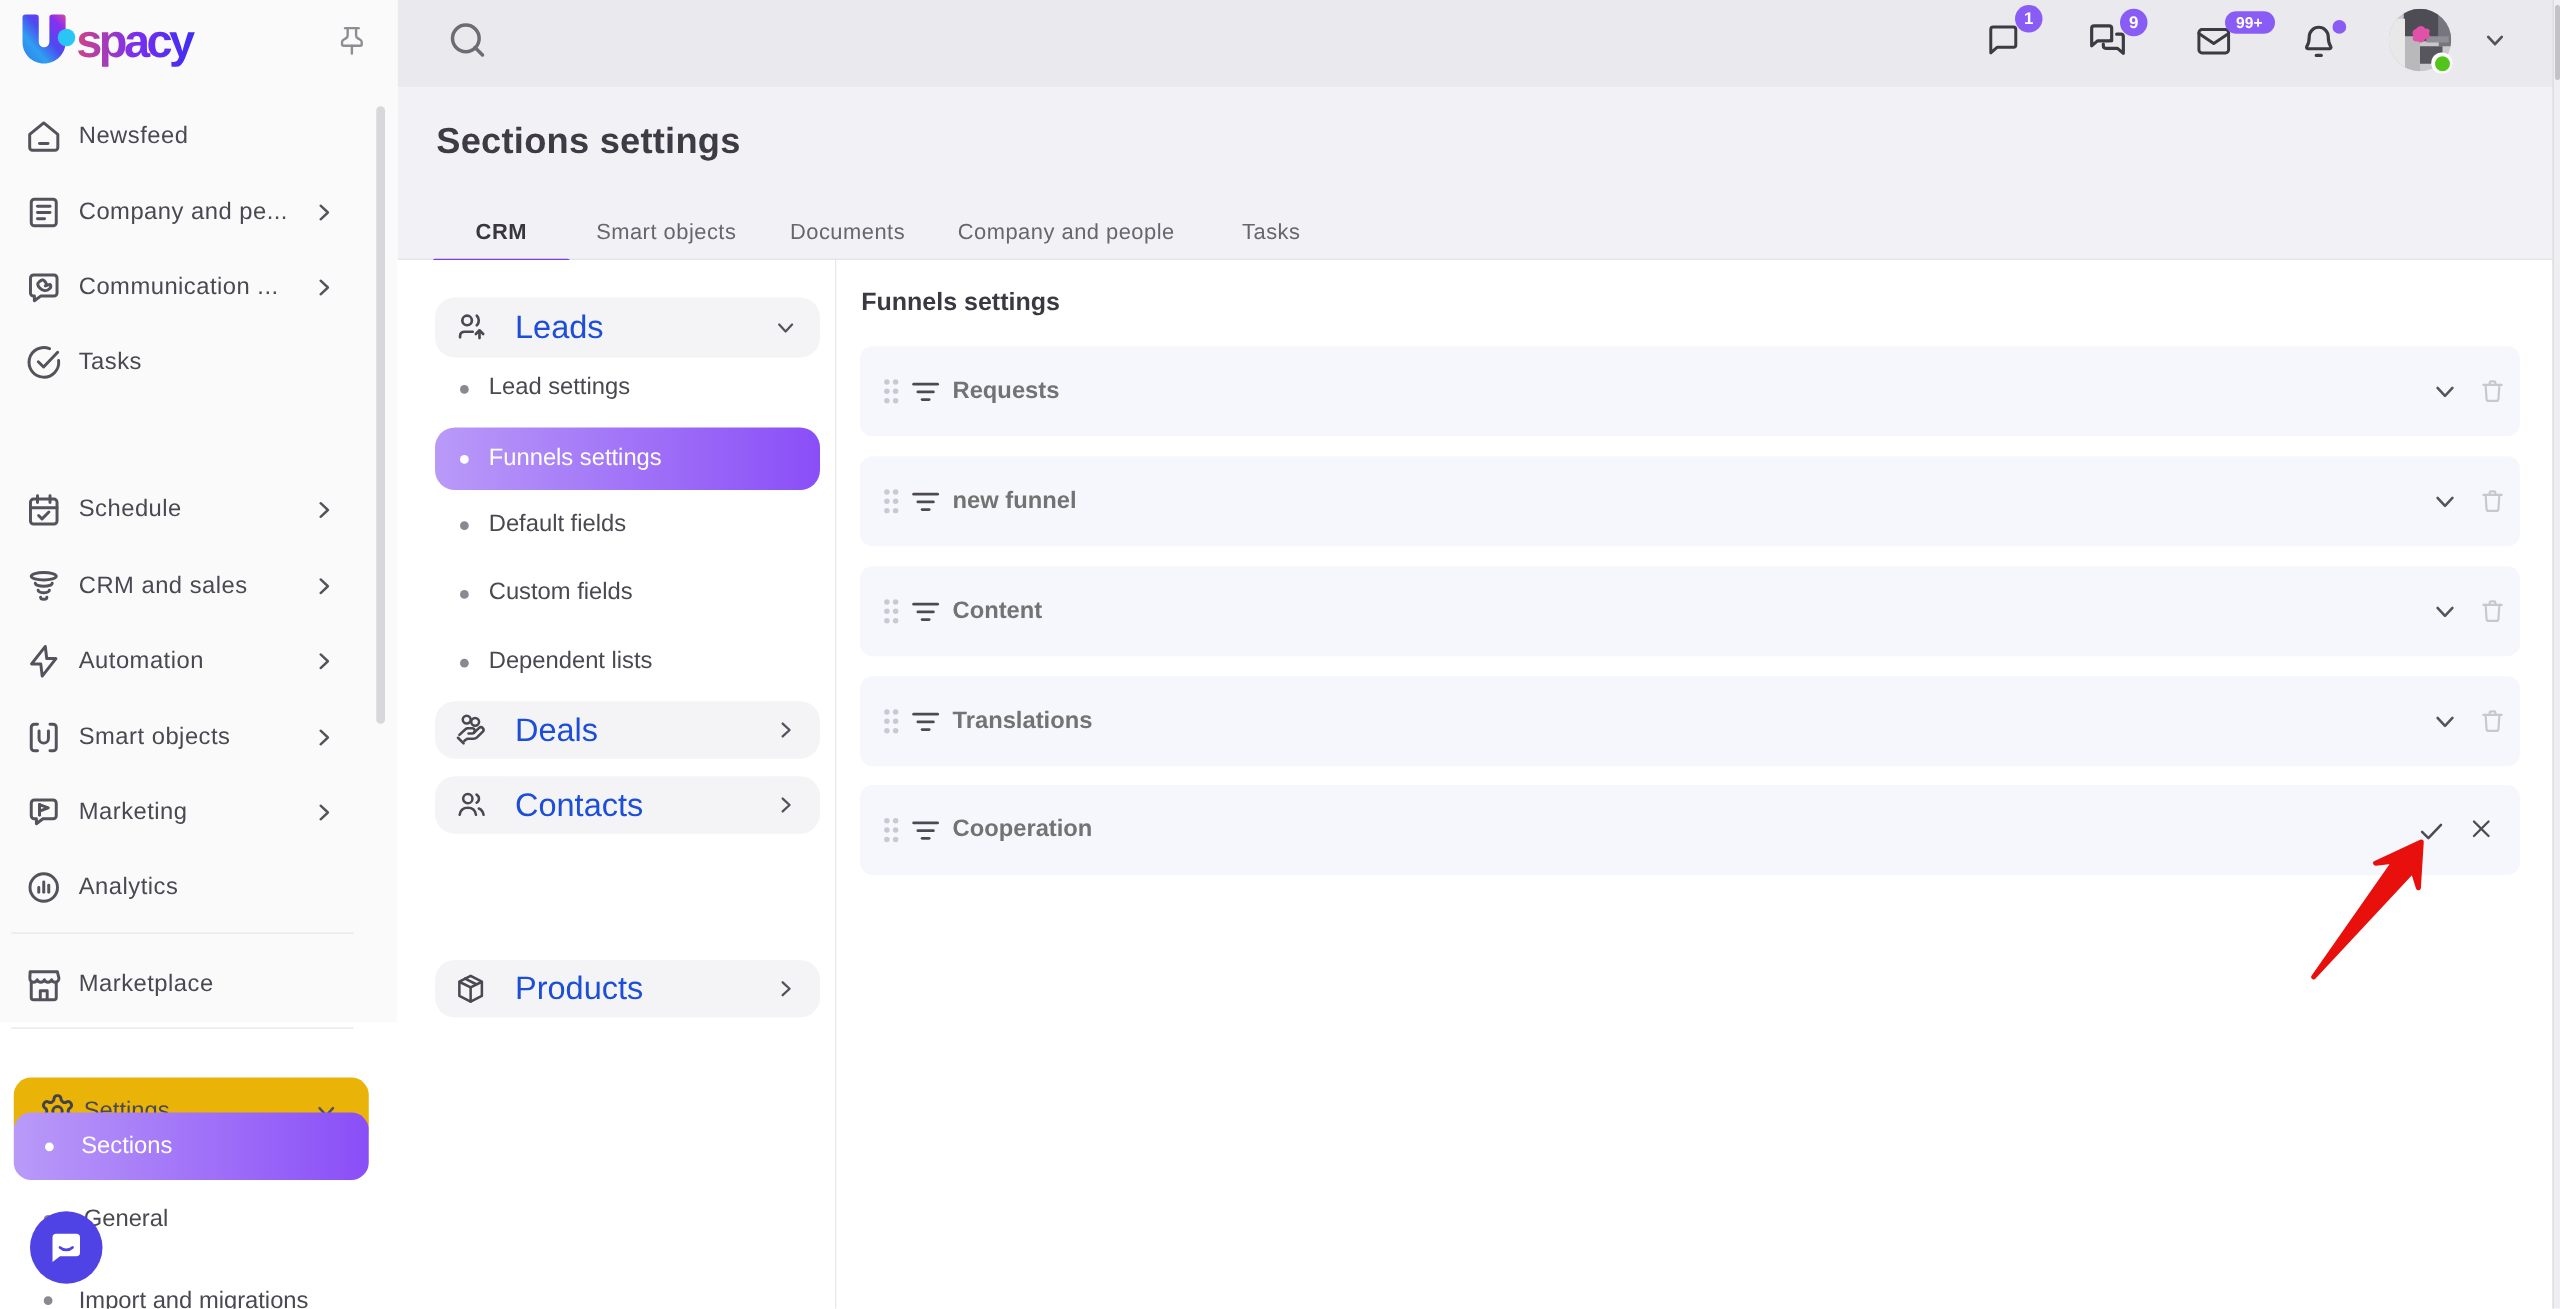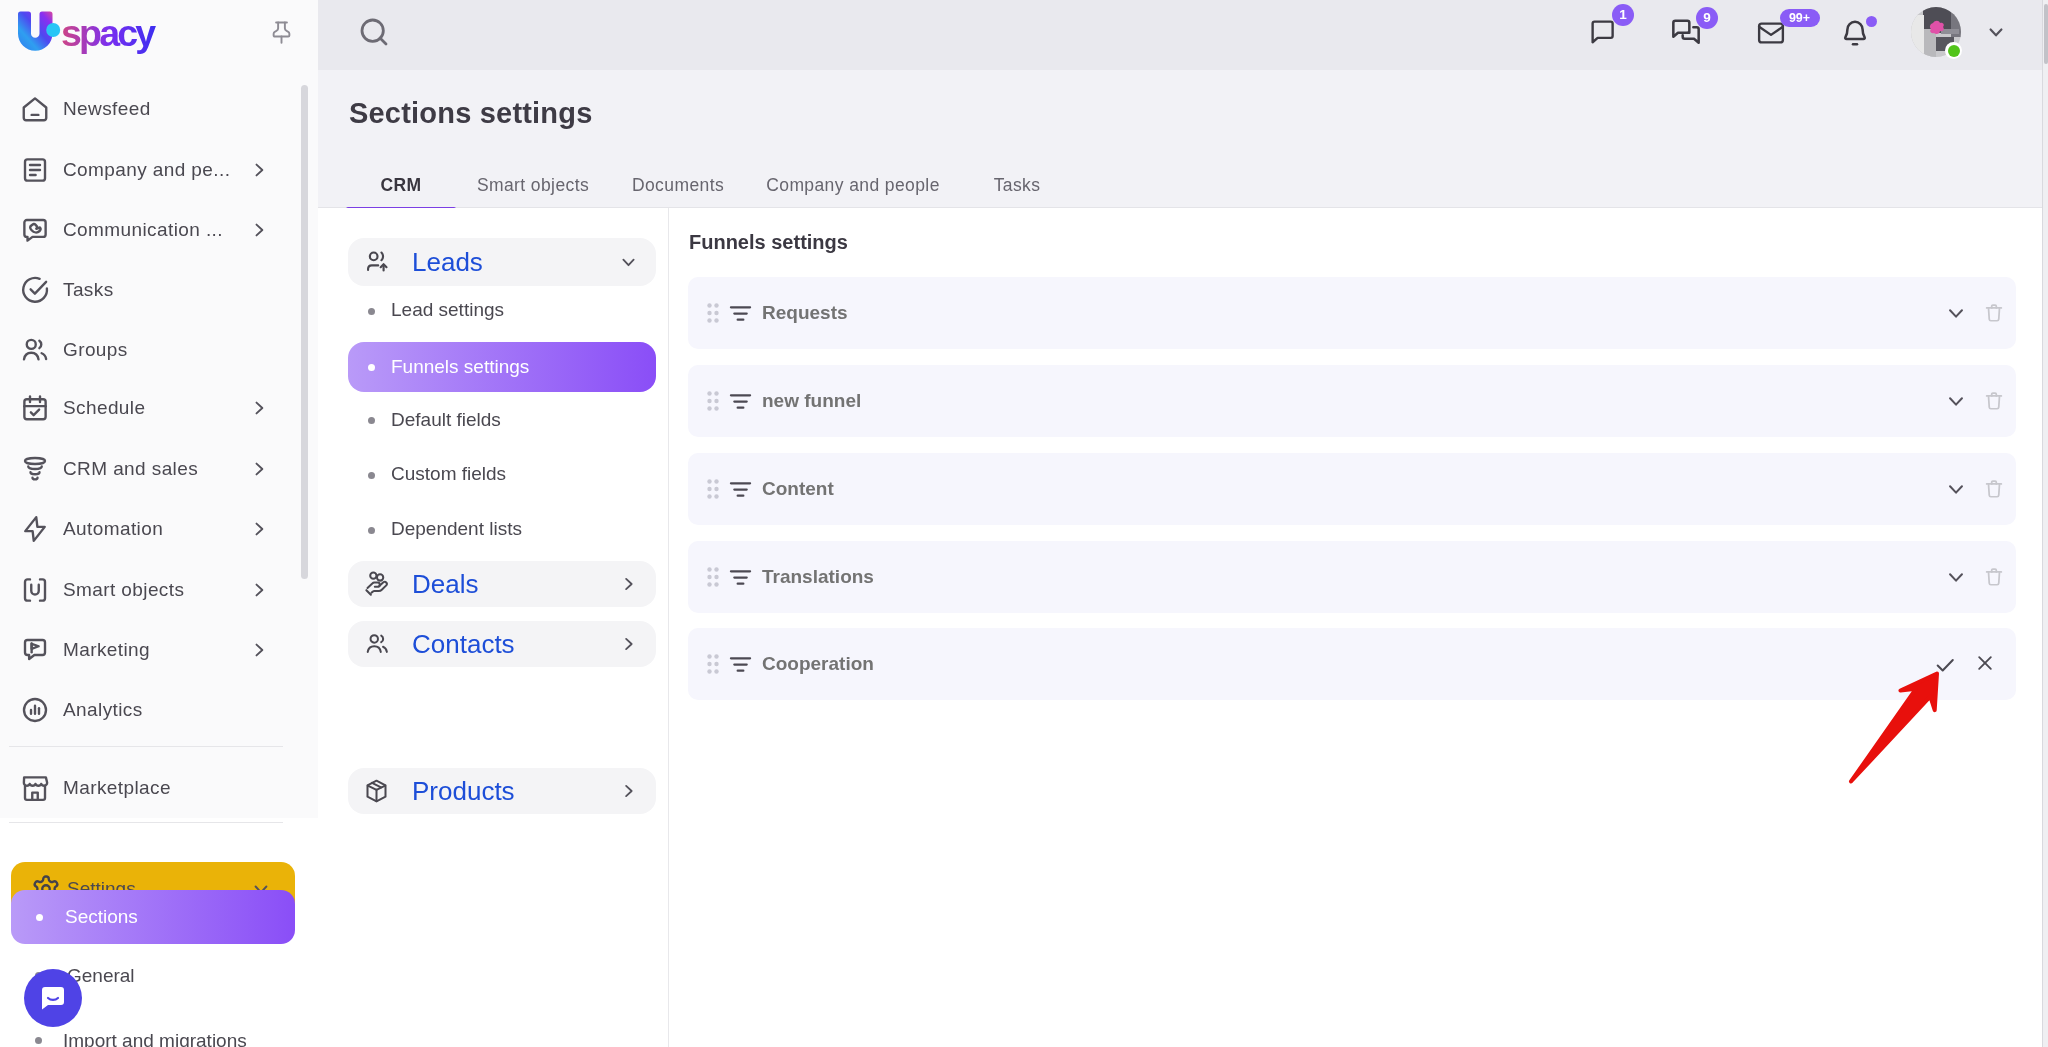--- a/index.html
+++ b/index.html
@@ -156,29 +156,20 @@
           <path d="M9 5.5l7 6.5-7 6.5"></path>
         </svg>
     </div>
     <div class="nav" style="top:273px;">
       <svg class="ic" viewBox="0 0 24 24" fill="none" stroke="currentColor" stroke-width="1.9" stroke-linecap="round" stroke-linejoin="round">
           <path d="M21.5 10.7a9.5 9.5 0 1 1-5.8-7.6"></path>
           <path d="M8.5 11.5l3.4 3.4 9-9.4"></path>
         </svg>
       <div class="lb">Tasks</div>
     </div>
-    <div class="nav" style="top:333px;">
-      <svg class="ic" viewBox="0 0 24 24" fill="none" stroke="currentColor" stroke-width="1.9" stroke-linecap="round" stroke-linejoin="round">
-          <circle cx="9" cy="7.5" r="3.6"></circle>
-          <path d="M3.2 19.5c.5-3.4 2.7-5.3 5.8-5.3 3.1 0 5.3 1.9 5.8 5.3"></path>
-          <path d="M15.5 4.6a3.6 3.6 0 0 1 0 5.9"></path>
-          <path d="M17.3 14.6c2 .7 3.2 2.3 3.6 4.6"></path>
-        </svg>
-      <div class="lb">Groups</div>
-    </div>
     <div class="nav" style="top:391px;">
       <svg class="ic" viewBox="0 0 24 24" fill="none" stroke="currentColor" stroke-width="1.9" stroke-linecap="round" stroke-linejoin="round">
           <rect x="3.5" y="5" width="17" height="16" rx="2"></rect>
           <path d="M8 2.8v4.4"></path>
           <path d="M16 2.8v4.4"></path>
           <path d="M3.5 10.5h17"></path>
           <path d="M8.7 15.5l2.2 2.2 4.4-4.4"></path>
         </svg>
       <div class="lb">Schedule</div>
       <svg class="ch" viewBox="0 0 24 24" fill="none" stroke="currentColor" stroke-width="2.3" stroke-linecap="round" stroke-linejoin="round">

